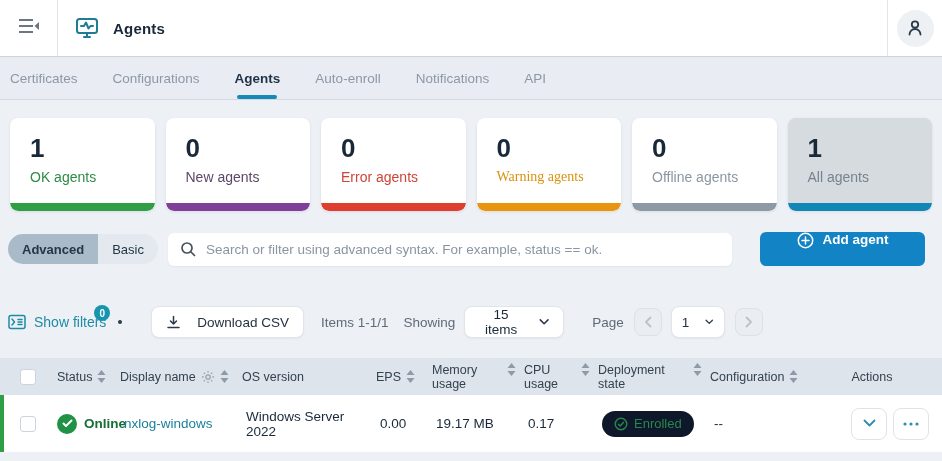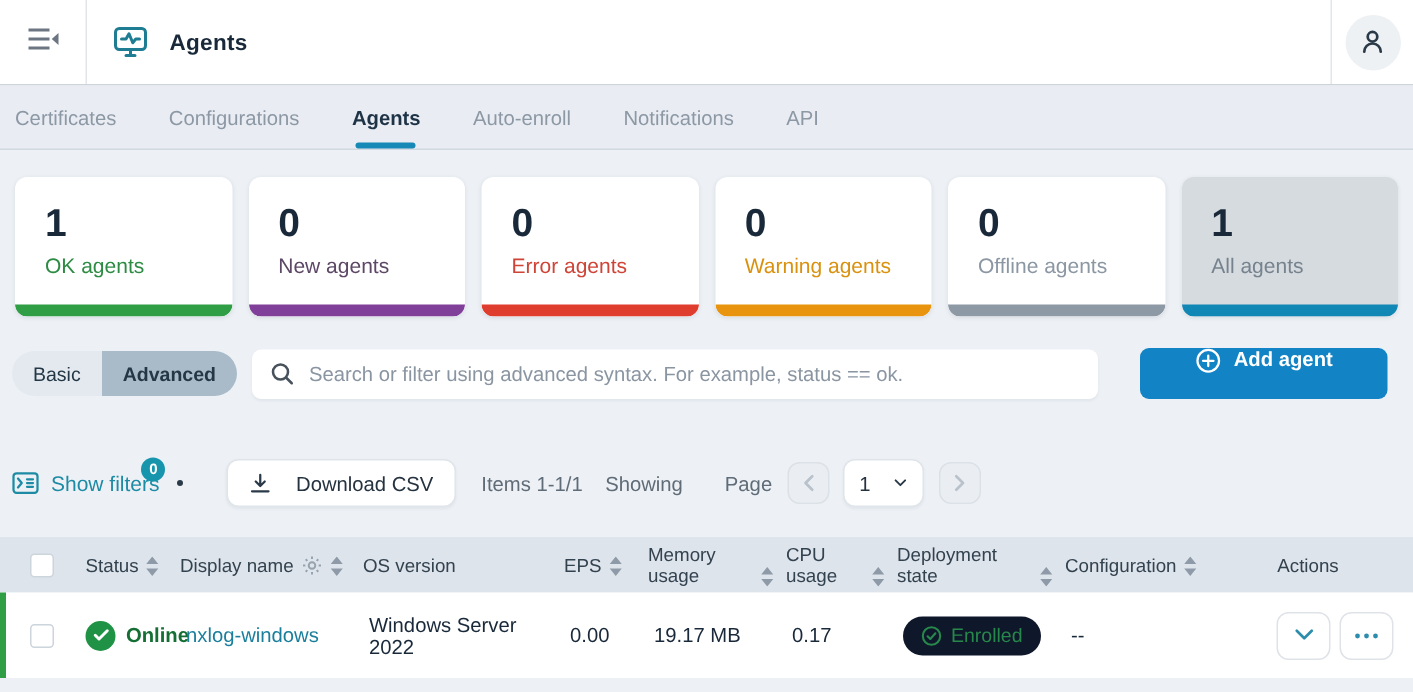--- a/index.html
+++ b/index.html
@@ -58,21 +58,21 @@
   .items-range { color:#5f6b76; margin-left:17px; }
   .showing-label { color:#5f6b76; margin-left:15px; }
   .pagesize-pill { margin-left:9px; width:100px; justify-content:space-between; color:#19293a; }
   .page-label { color:#5f6b76; margin-left:28px; }
   .nav-btn { width:28px; height:28px; border-radius:8px; border:1px solid #dbe1e7; background:#eaeef3; display:flex; align-items:center; justify-content:center; color:#b9c2cb; margin-left:10px; cursor:default; }
   .pagenum-pill { margin-left:9px; width:54px; justify-content:space-between; padding:0 10px; }
 
   
   .grid { display:grid; grid-template-columns:46px 66px 122px 134px 56px 92px 74px 112px 100px 140px; align-items:center; }
   .thead { margin-top:19px; height:37px; background:#dee4ec; font-size:12.5px; color:#33424f; }
-  .th { display:flex; align-items:flex-end; gap:5px; padding-left:8px; }
+  .th { display:flex; align-items:flex-start; gap:5px; padding-left:8px; }
   .th-check { padding-left:20px; }
   .th-status { padding-left:11px; }
   .th-actions { justify-content:center; padding-left:0; }
   .sort-icon { display:flex; flex-direction:column; color:#8e9aa7; cursor:pointer; }
   .gear-icon { color:#97a2ae; cursor:pointer; display:flex; }
   .checkbox { width:16px; height:16px; background:#fff; border:1px solid #ccd4dc; border-radius:3px; cursor:pointer; }
 
   .trow { height:57px; background:#fff; border-left:4px solid #2f9e44; font-size:13.5px; }
   .td { display:flex; align-items:center; padding-left:8px; }
   .td-check { padding-left:16px; }
@@ -140,39 +140,39 @@
       <div class="lbl" style="color: rgb(93, 71, 102);">New agents</div>
       <div class="bar" style="background: rgb(128, 63, 152);"></div>
     </div>
     <div class="card">
       <div class="num">0</div>
       <div class="lbl" style="color: rgb(207, 68, 54);">Error agents</div>
       <div class="bar" style="background: rgb(223, 61, 46);"></div>
     </div>
     <div class="card">
       <div class="num">0</div>
-      <div class="lbl" style="color: rgb(217, 146, 15);">Warning agents</div>
+      <div class="lbl" style="color: rgb(217, 146, 15); font-family: Liberation Serif, serif;">Warning agents</div>
       <div class="bar" style="background: rgb(232, 148, 14);"></div>
     </div>
     <div class="card">
       <div class="num">0</div>
       <div class="lbl" style="color: rgb(139, 151, 163);">Offline agents</div>
       <div class="bar" style="background: rgb(141, 153, 164);"></div>
     </div>
     <div class="card selected">
       <div class="num">1</div>
       <div class="lbl" style="color: rgb(118, 131, 142);">All agents</div>
       <div class="bar" style="background: rgb(17, 135, 182);"></div>
     </div>
   </div>
 
   <div class="search-row">
     <div class="mode-toggle">
+      <div class="mode selected">Advanced</div>
       <div class="mode">Basic</div>
-      <div class="mode selected">Advanced</div>
     </div>
     <div class="search-box">
       <svg width="16" height="16" viewBox="0 0 16 16" fill="none" stroke="currentColor" stroke-width="1.7">
         <circle cx="7" cy="7" r="5"></circle>
         <path d="M11 11 L14.5 14.5" stroke-linecap="round"></path>
       </svg>
       <input type="text" placeholder="Search or filter using advanced syntax. For example, status == ok." style="">
     </div>
     <button class="add-agent">
       <svg width="17" height="17" viewBox="0 0 17 17" fill="none" stroke="#fff" stroke-width="1.5">
@@ -200,20 +200,26 @@
       <svg width="15" height="15" viewBox="0 0 15 15" fill="none" stroke="#2b3a48" stroke-width="1.5">
         <path d="M7.5 1.5 v7 M4.5 6 l3 3 3-3" stroke-linecap="round" stroke-linejoin="round"></path>
         <path d="M2 12.5 h11" stroke-linecap="round"></path>
       </svg>
       <span>Download CSV</span>
     </button>
 
     <span class="items-range">Items 1-1/1</span>
     <span class="showing-label">Showing</span>
 
+    <button class="btn-pill pagesize-pill">
+      <span>15 items</span>
+      <svg width="12" height="8" viewBox="0 0 12 8" fill="none" stroke="#2b3a48" stroke-width="1.8">
+        <path d="M1.5 1.5 L6 6 L10.5 1.5" stroke-linecap="round" stroke-linejoin="round"></path>
+      </svg>
+    </button>
 
     <span class="page-label">Page</span>
     <button class="nav-btn">
       <svg width="8" height="12" viewBox="0 0 8 12" fill="none" stroke="currentColor" stroke-width="1.8">
         <path d="M6.5 1.5 L2 6 L6.5 10.5" stroke-linecap="round" stroke-linejoin="round"></path>
       </svg>
     </button>
     <button class="btn-pill pagenum-pill">
       <span>1</span>
       <svg width="12" height="8" viewBox="0 0 12 8" fill="none" stroke="#2b3a48" stroke-width="1.8">

